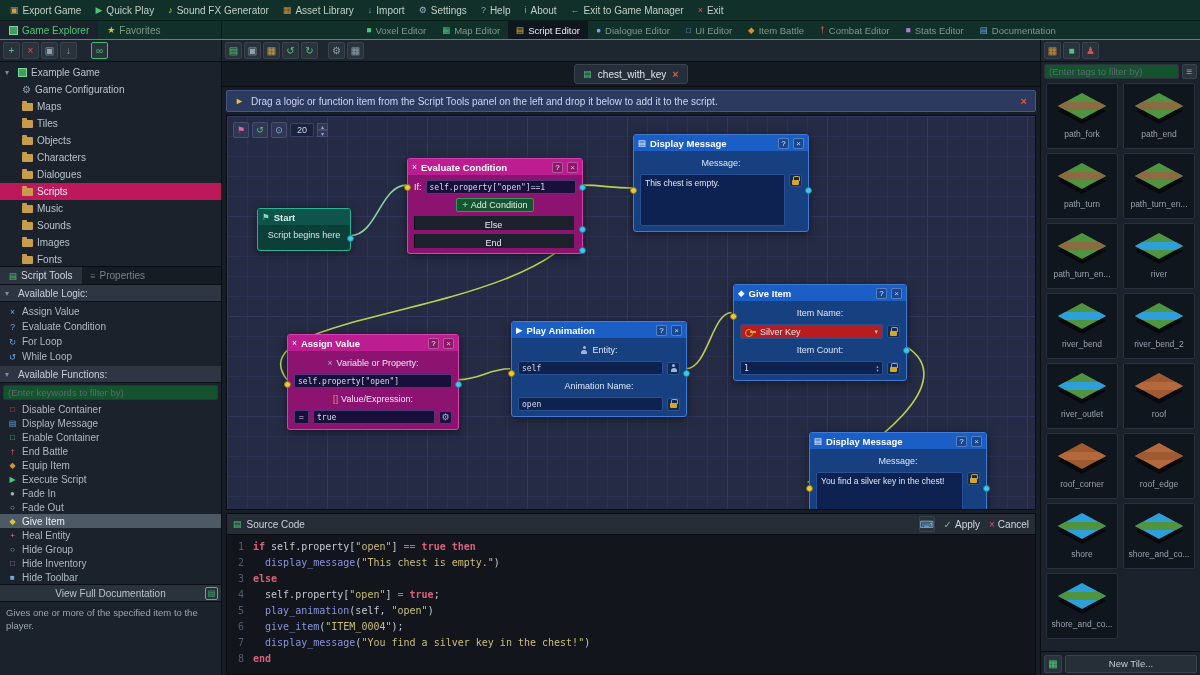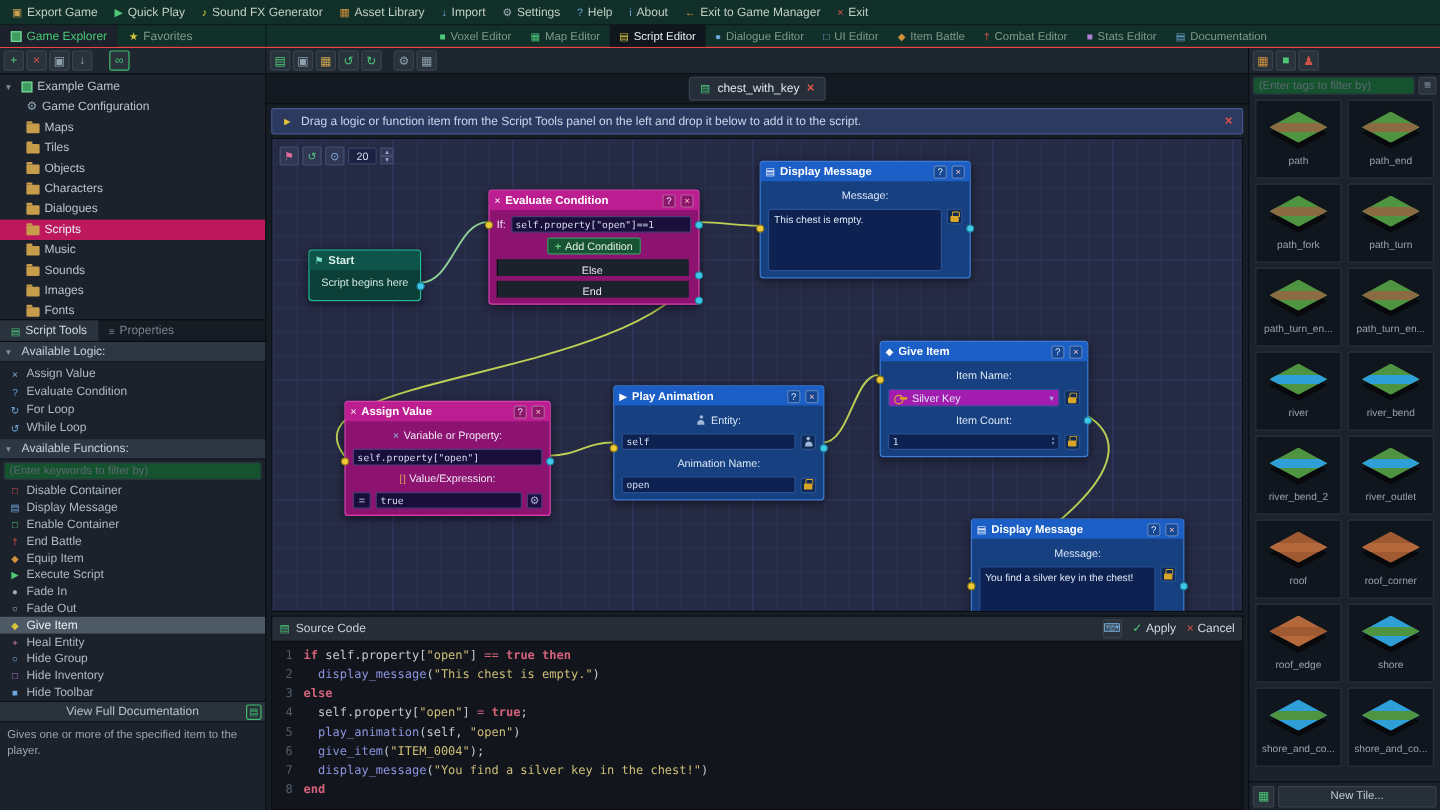--- a/index.html
+++ b/index.html
@@ -111,21 +111,21 @@
   .sqbtn { width:13px; height:13px; flex:none; background:#0f2a56; border:1px solid #2c528e; border-radius:2px; display:flex; align-items:center; justify-content:center; color:#aab4d8; font-size:9px; }
   .node.magenta .sqbtn { background:#1d1040; border-color:#4a3a78; }
   .lock { position:relative; width:7px; height:5px; background:#d9a627; border-radius:1px; margin-top:3px; }
   .lock::before { content:""; position:absolute; left:1px; top:-4px; width:5px; height:4px; border:1px solid #d9a627; border-bottom:none; border-radius:2px 2px 0 0; }
   .personicon { width:8px; height:8px; position:relative; }
   .personicon::before { content:""; position:absolute; left:2.5px; top:0; width:3px; height:3px; border-radius:50%; background:#9fb6da; }
   .personicon::after { content:""; position:absolute; left:1px; top:4px; width:6px; height:4px; border-radius:3px 3px 0 0; background:#9fb6da; }
   .keyicon { width:11px; height:6px; position:relative; flex:none; }
   .keyicon::before { content:""; position:absolute; left:0; top:0; width:6px; height:6px; border:1.5px solid #d9a627; border-radius:50%; }
   .keyicon::after { content:""; position:absolute; left:5px; top:2px; width:6px; height:2px; background:#d9a627; }
-  .dropdown { height:15px; background:#a21caf; border:1px solid #2a4f92; border-radius:2px; display:flex; align-items:center; gap:4px; padding:0 4px; color:#dfe7f5; font-size:9px; }
+  .dropdown { height:15px; background:#b91c1c; border:1px solid #2a4f92; border-radius:2px; display:flex; align-items:center; gap:4px; padding:0 4px; color:#dfe7f5; font-size:9px; }
   .chev { margin-left:auto; color:#9fb6da; font-size:7px; }
   .addcond { height:14px; background:#175233; border:1px solid #2f9c5c; border-radius:2px; color:#dff0e2; font-size:9px; display:inline-flex; align-items:center; gap:3px; padding:0 6px; }
   .addcond .plus { color:#62d184; font-weight:bold; }
   .opbox { width:15px; height:14px; flex:none; background:#180f3a; border:1px solid #4a3a78; border-radius:2px; color:#d7dcf2; font-size:9px; display:flex; align-items:center; justify-content:center; }
   .spin { margin-left:auto; display:flex; flex-direction:column; line-height:4px; }
   .spin span { font-size:5px; color:#9fb6da; }
   .port { position:absolute; width:7px; height:7px; border-radius:50%; z-index:3; }
   .port.in { left:-4px; background:#ecc937; border:1px solid #8a7414; }
   .port.out { right:-4px; background:#3fc8ea; border:1px solid #1b7d96; }
 
@@ -722,37 +722,29 @@
         <input class="filter-input" style="flex: 1 1 0%;" placeholder="(Enter tags to filter by)">
         <span class="tbtn" style="width:15px;height:15px">≡</span>
       </div>
       <div class="tile-grid">
           <div class="tile">
             <div class="tprev" style="--c1: #4f9440; --c2: #8a6b42;">
               <div class="f side"></div>
               <div class="f top"></div>
               <div class="f band"></div>
             </div>
-            <span class="tlabel">path</span>
+            <span class="tlabel">path_fork</span>
           </div>
           <div class="tile">
             <div class="tprev" style="--c1: #4f9440; --c2: #8a6b42;">
               <div class="f side"></div>
               <div class="f top"></div>
               <div class="f band"></div>
             </div>
             <span class="tlabel">path_end</span>
-          </div>
-          <div class="tile">
-            <div class="tprev" style="--c1: #4f9440; --c2: #8a6b42;">
-              <div class="f side"></div>
-              <div class="f top"></div>
-              <div class="f band"></div>
-            </div>
-            <span class="tlabel">path_fork</span>
           </div>
           <div class="tile">
             <div class="tprev" style="--c1: #4f9440; --c2: #8a6b42;">
               <div class="f side"></div>
               <div class="f top"></div>
               <div class="f band"></div>
             </div>
             <span class="tlabel">path_turn</span>
           </div>
           <div class="tile">

